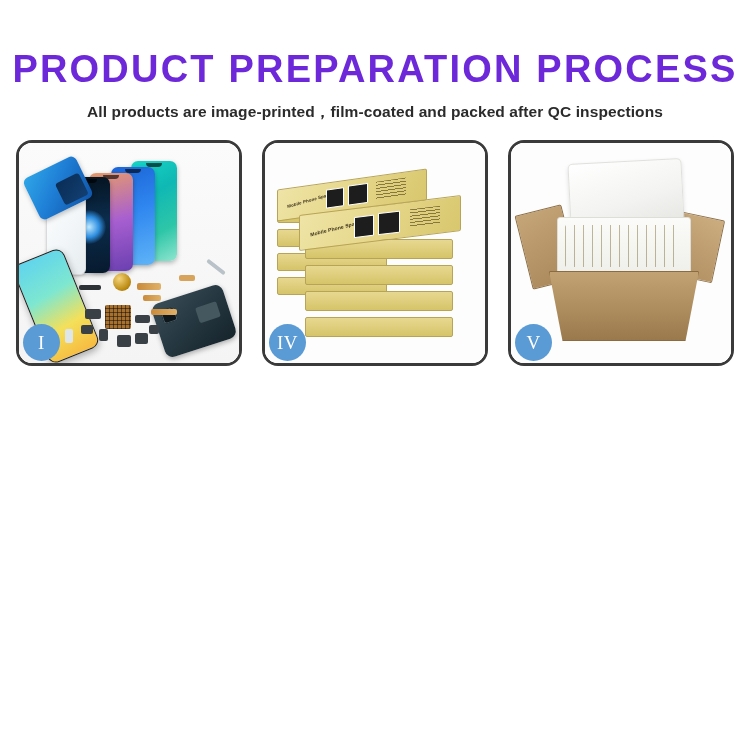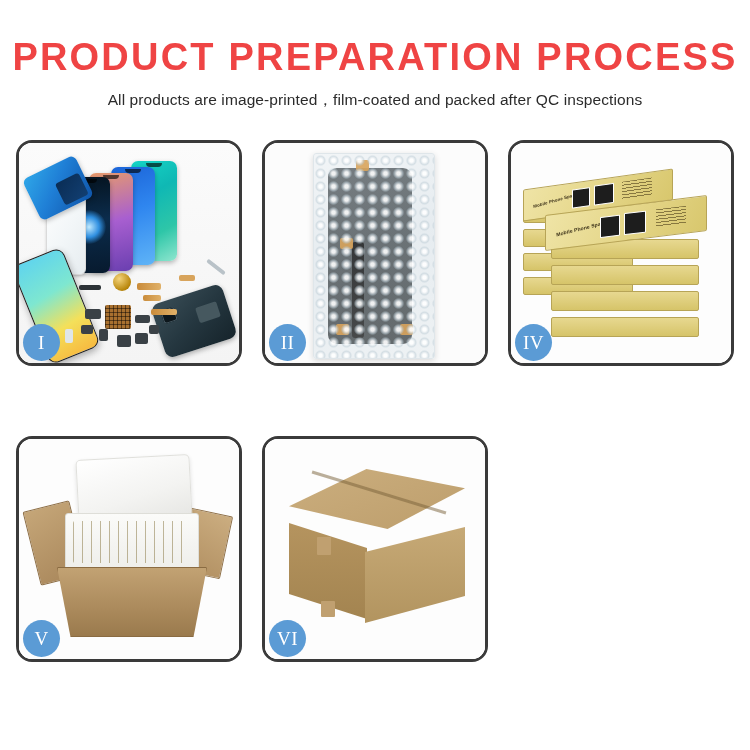--- a/index.html
+++ b/index.html
@@ -18,29 +18,29 @@
   
   .header {
     padding-top: 38px;
     text-align: center;
   }
   .title {
     font-family: "Liberation Sans", sans-serif;
     font-size: 38px;
     font-weight: 700;
     letter-spacing: 2.2px;
-    color: #ef4444;
+    color: #6d28d9;
     line-height: 1.05;
-    margin: 0;
+    margin: 12px;
     white-space: nowrap;
   }
   .subtitle {
     font-family: "Liberation Sans", sans-serif;
     font-size: 15.5px;
-    font-weight: 400;
+    font-weight: 700;
     color: #2b2b2b;
     margin: 12px 0 0 0;
     letter-spacing: 0.1px;
     white-space: nowrap;
   }
 
   
   .grid {
     position: absolute;
     left: 16px;
@@ -267,36 +267,20 @@
         <div class="part flex" style="left:132px;top:166px;width:26px;height:6px;"></div>
         <div class="part sm" style="left:130px;top:182px;width:10px;height:9px;"></div>
         <div class="part" style="left:46px;top:186px;width:8px;height:14px;background:#dfe6ea;"></div>
         <div class="part" style="left:160px;top:132px;width:16px;height:6px;background:#d8a45c;"></div>
         <div class="part" style="left:186px;top:122px;width:22px;height:4px;background:#b9c2c8;transform:rotate(38deg);"></div>
       </div>
     </div>
     <div class="badge">I</div>
   </div>
 
-  <div class="panel">
-    <div class="panel-inner">
-      <div class="scene2">
-        <div class="bubble-bag">
-          <div class="scr-inside"></div>
-          <div class="flexcable"></div>
-          <div class="tape" style="left:26px;top:84px;"></div>
-          <div class="tape" style="left:22px;top:170px;"></div>
-          <div class="tape" style="left:86px;top:170px;"></div>
-          <div class="tape" style="left:42px;top:6px;"></div>
-          <div class="bubbles"></div>
-        </div>
-      </div>
-    </div>
-    <div class="badge">II</div>
-  </div>
 
 
   <div class="panel">
     <div class="panel-inner">
       <div class="scene4">
 
         <div class="stackbox sb-side" style="left:12px;top:62px;width:108px;height:16px;"></div>
         <div class="stackbox sb-side" style="left:12px;top:86px;width:108px;height:16px;"></div>
         <div class="stackbox sb-side" style="left:12px;top:110px;width:108px;height:16px;"></div>
         <div class="stackbox sb-side" style="left:12px;top:134px;width:108px;height:16px;"></div>
@@ -329,27 +313,14 @@
         <div class="c5-flapR"></div>
         <div class="c5-foamlid"></div>
         <div class="c5-foambox"></div>
         <div class="c5-inner"></div>
         <div class="c5-body"></div>
       </div>
     </div>
     <div class="badge">V</div>
   </div>
 
-  <div class="panel">
-    <div class="panel-inner">
-      <div class="scene6">
-        <div class="c6-topface"></div>
-        <div class="c6-left"></div>
-        <div class="c6-right"></div>
-        <div class="c6-seam"></div>
-        <div class="c6-tape" style="left:52px;top:98px;width:14px;height:18px;"></div>
-        <div class="c6-tape" style="left:56px;top:162px;width:14px;height:16px;"></div>
-      </div>
-    </div>
-    <div class="badge">VI</div>
-  </div>
 
 </div>
 
 </body></html>

